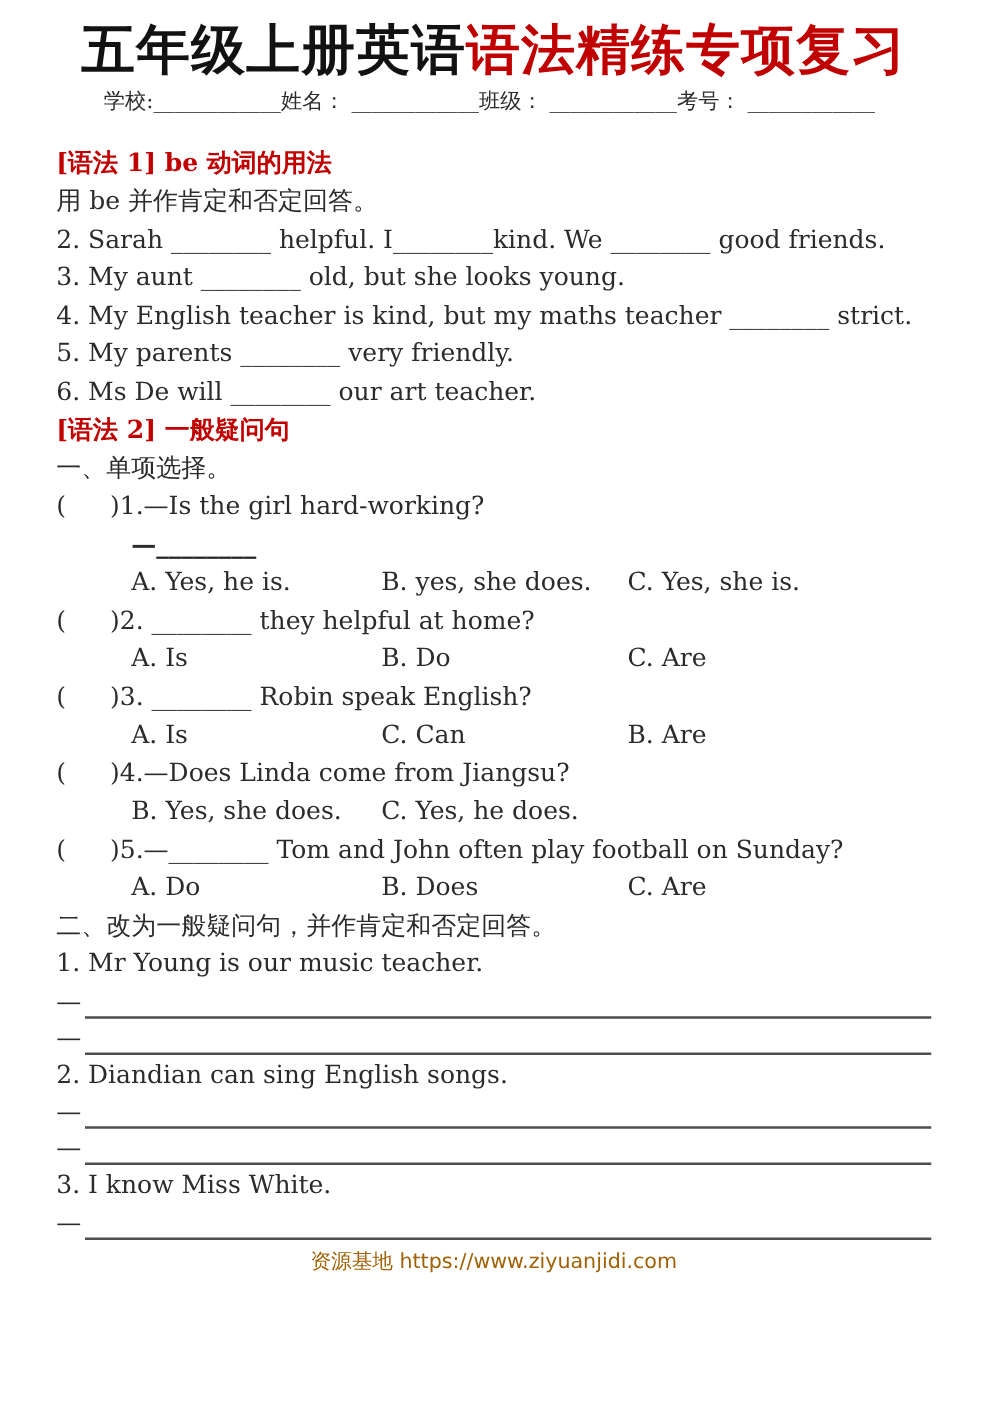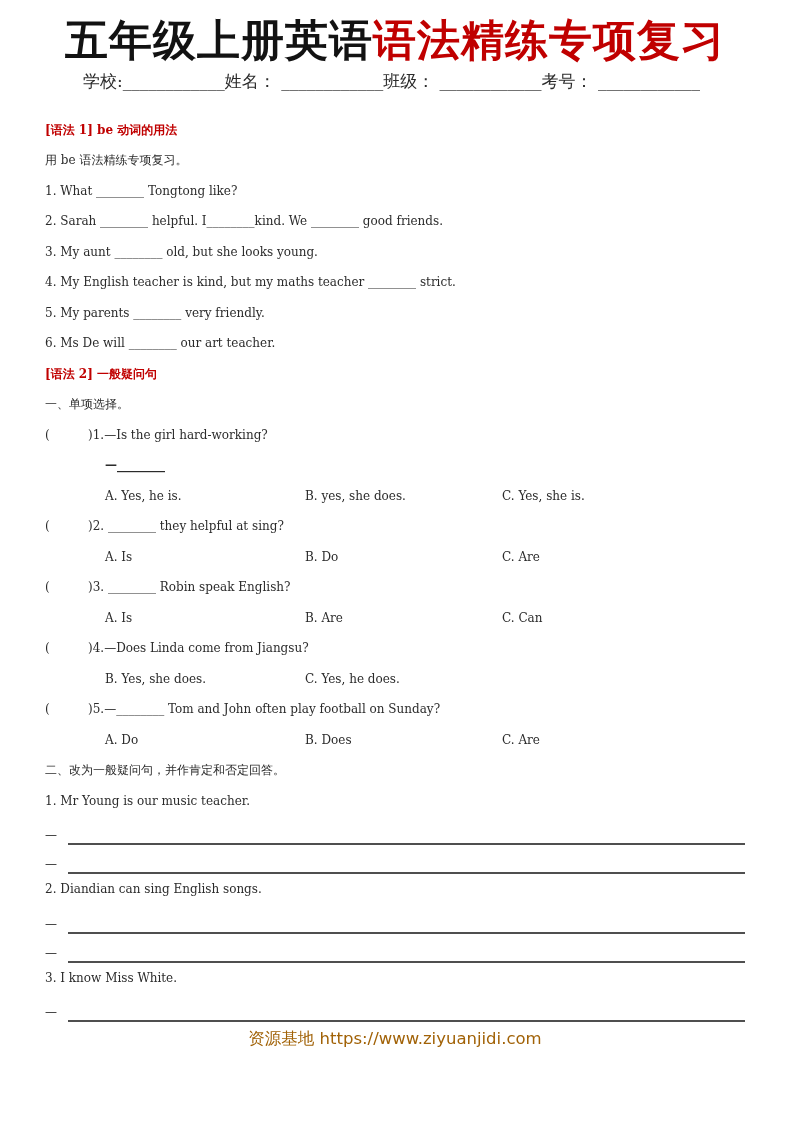--- a/index.html
+++ b/index.html
@@ -32,21 +32,21 @@
   .form-row {
     padding-left: 38px;
     font-size: 17px;
     line-height: 26px;
     white-space: nowrap;
     color: #2b2b2b;
   }
   .form-row .blank { letter-spacing: 0; }
 
   
-  .body-flow { margin-top: 21px; font-size: 12px; line-height: 30.5px; }
+  .body-flow { margin-top: 21px; font-size: 20px; line-height: 30.5px; }
   .red-h { color: #c00000; font-weight: bold; }
   .line { white-space: pre-wrap; }
 
   
   .qline { display: flex; }
   .paren { width: 43px; flex: 0 0 43px; }
   .qtext { white-space: pre-wrap; }
   .followup { padding-left: 60px; white-space: pre-wrap; font-weight: bold; }
   .opts {
     display: grid;
@@ -75,23 +75,22 @@
 <div class="page">
   <div class="content">
 
     <div class="title"><span class="t-black">五年级上册英语</span><span class="t-red">语法精练专项复习</span></div>
 
     <div class="form-row"><span>学校:</span><span class="blank">____________</span><span>姓名：</span><span class="blank"> ____________</span><span>班级：</span><span class="blank"> ____________</span><span>考号：</span><span class="blank"> ____________</span></div>
 
     <div class="body-flow">
 
       <div class="line red-h">[语法 1] be 动词的用法</div>
-      <div class="line">用 be 语法精练专项复习。</div>
+      <div class="line">用 be 并作肯定和否定回答。</div>
 
-      <div class="line">1. What ________ Tongtong like?</div>
       <div class="line">2. Sarah ________ helpful. I________kind. We ________ good friends.</div>
       <div class="line">3. My aunt ________ old, but she looks young.</div>
       <div class="line">4. My English teacher is kind, but my maths teacher ________ strict.</div>
       <div class="line">5. My parents ________ very friendly.</div>
       <div class="line">6. Ms De will ________ our art teacher.</div>
 
       <div class="line red-h">[语法 2] 一般疑问句</div>
       <div class="line">一、单项选择。</div>
 
       <div class="qline">
@@ -102,37 +101,37 @@
       <div class="followup">—________</div>
       <div class="opts">
           <span>A. Yes, he is.</span>
           <span>B. yes, she does.</span>
           <span>C. Yes, she is.</span>
         </div>
 
       <div class="qline">
           <span class="paren">(</span>
           <span class="qtext">)2.</span>
-          <span class="qtext"> ________ they helpful at sing?</span>
+          <span class="qtext"> ________ they helpful at home?</span>
         </div>
       <div class="opts">
           <span>A. Is</span>
           <span>B. Do</span>
           <span>C. Are</span>
         </div>
 
       <div class="qline">
           <span class="paren">(</span>
           <span class="qtext">)3.</span>
           <span class="qtext"> ________ Robin speak English?</span>
         </div>
       <div class="opts">
           <span>A. Is</span>
+          <span>C. Can</span>
           <span>B. Are</span>
-          <span>C. Can</span>
         </div>
 
       <div class="qline">
           <span class="paren">(</span>
           <span class="qtext">)4.</span>
           <span class="qtext">—Does Linda come from Jiangsu?</span>
         </div>
       <div class="opts">
           <span>B. Yes, she does.</span>
           <span>C. Yes, he does.</span>

